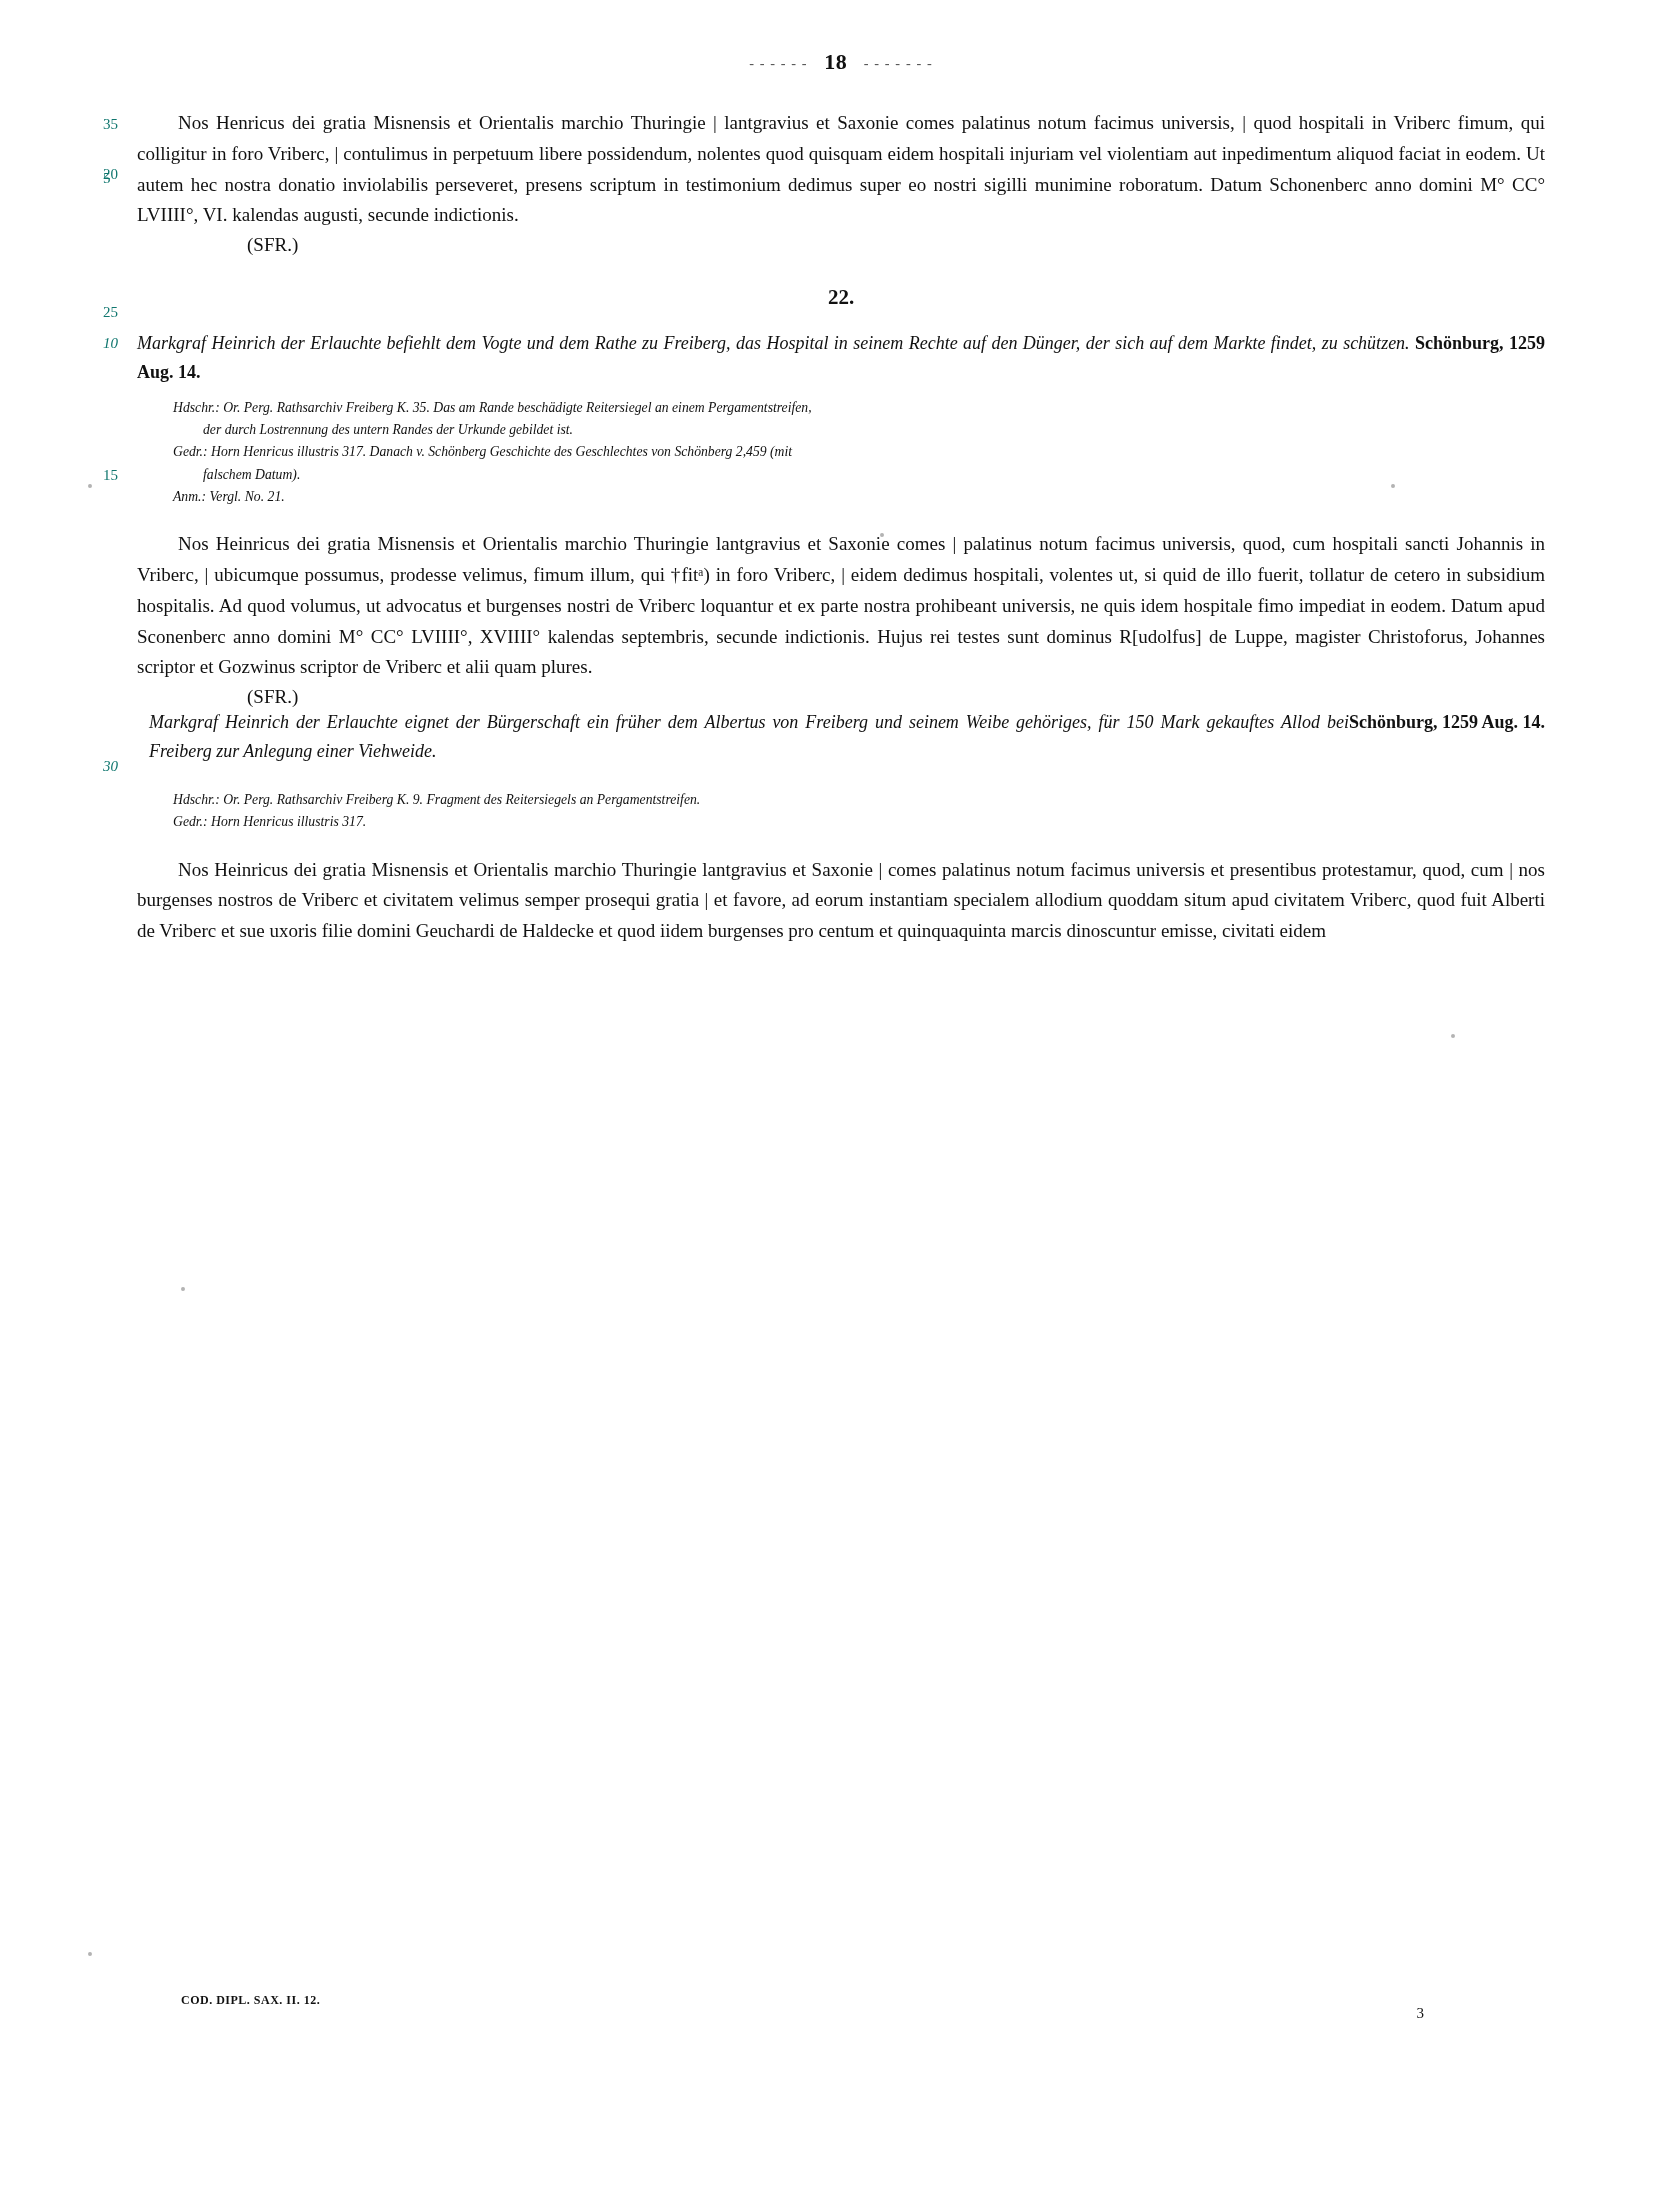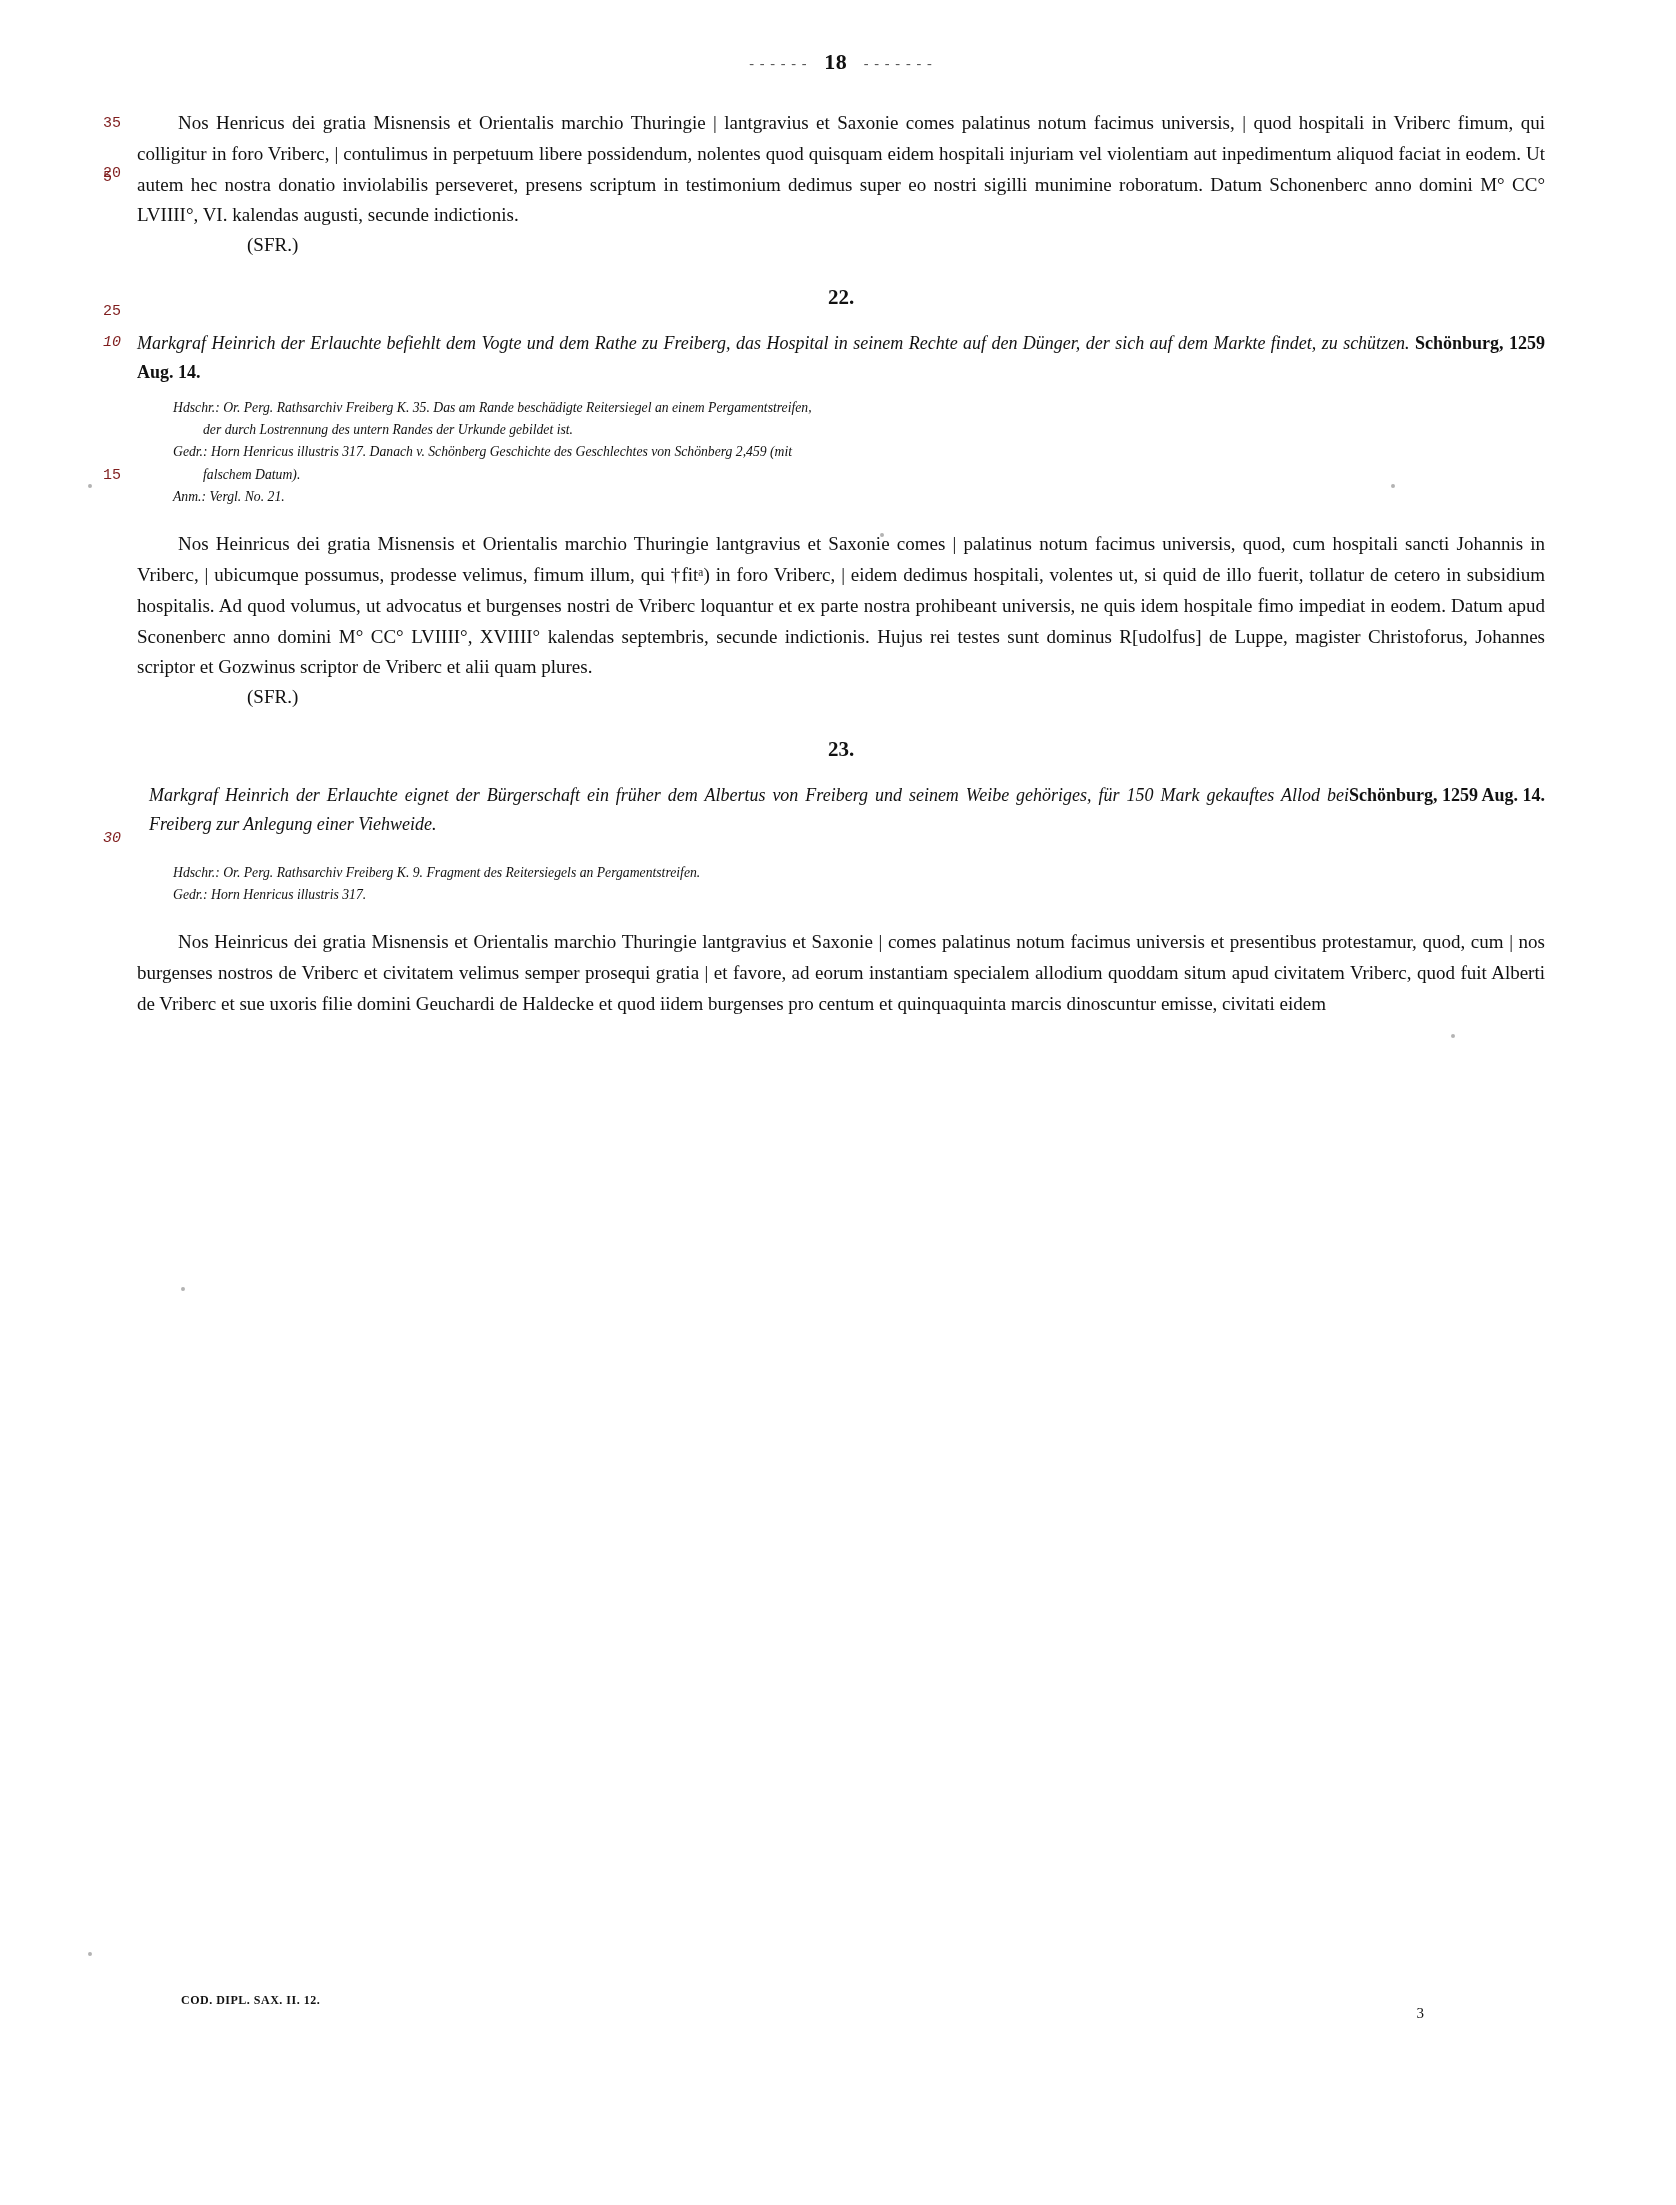--- a/index.html
+++ b/index.html
@@ -65,22 +65,22 @@
   .sfr {
     font-size: 19px;
     margin: 3.3px 0 0 110px;
   }
 
   
   .lineno {
     position: absolute;
     left: -34px;
     font-size: 15px;
-    font-family: Liberation Mono, monospace;
-    color: #7f1d1d;
+    font-family: Liberation Serif, serif;
+    color: #0f766e;
   }
 
   
   .section-num {
     text-align: center;
     font-size: 21px;
     font-weight: bold;
     margin: 29px 0 18.7px 0;
   }
 
@@ -206,21 +206,20 @@
 
     <div class="gap-lg"></div>
 
     <div class="latin-block">
       <p class="indent-first">Nos Heinricus dei gratia Misnensis et Orientalis marchio Thuringie lantgravius et Saxonie comes | palatinus notum facimus universis, quod, cum hospitali sancti Johannis in Vriberc, | ubicumque possumus, prodesse velimus, fimum illum, qui †fitᵃ) in foro Vriberc, | eidem dedimus hospitali, volentes ut, si quid de illo fuerit, tollatur de cetero in subsidium hospitalis. Ad quod volumus, ut advocatus et burgenses nostri de Vriberc loquantur et ex parte nostra prohibeant universis, ne quis idem hospitale fimo impediat in eodem. Datum apud Sconenberc anno domini M° CC° LVIIII°, XVIIII° kalendas septembris, secunde indictionis. Hujus rei testes sunt dominus R[udolfus] de Luppe, magister Christoforus, Johannes scriptor et Gozwinus scriptor de Vriberc et alii quam plures.</p>
       <span class="lineno" style="top:93px;margin-top:20px;">20</span>
       <span class="lineno" style="top:251px;">25</span>
     </div>
     <div class="sfr">(SFR.)</div>
 
-    <div class="section-num">23.</div>
 
     <div class="regest" style="margin-left:12px;">
       <span class="lineno" style="top:46px; left:-46px;">30</span>
       <span class="place-date">Schönburg, 1259 Aug. 14.</span>
       <span>Markgraf Heinrich der Erlauchte eignet der Bürgerschaft ein früher dem Albertus von Freiberg und seinem Weibe gehöriges, für 150 Mark gekauftes Allod bei Freiberg zur Anlegung einer Viehweide.</span>
     </div>
 
     <div class="notes" style="margin-top:23px;">
       <div class="note-line">Hdschr.: Or. Perg. Rathsarchiv Freiberg K. 9.   Fragment des Reitersiegels an Pergamentstreifen.</div>
       <div class="note-line">Gedr.: Horn Henricus illustris 317.</div>

